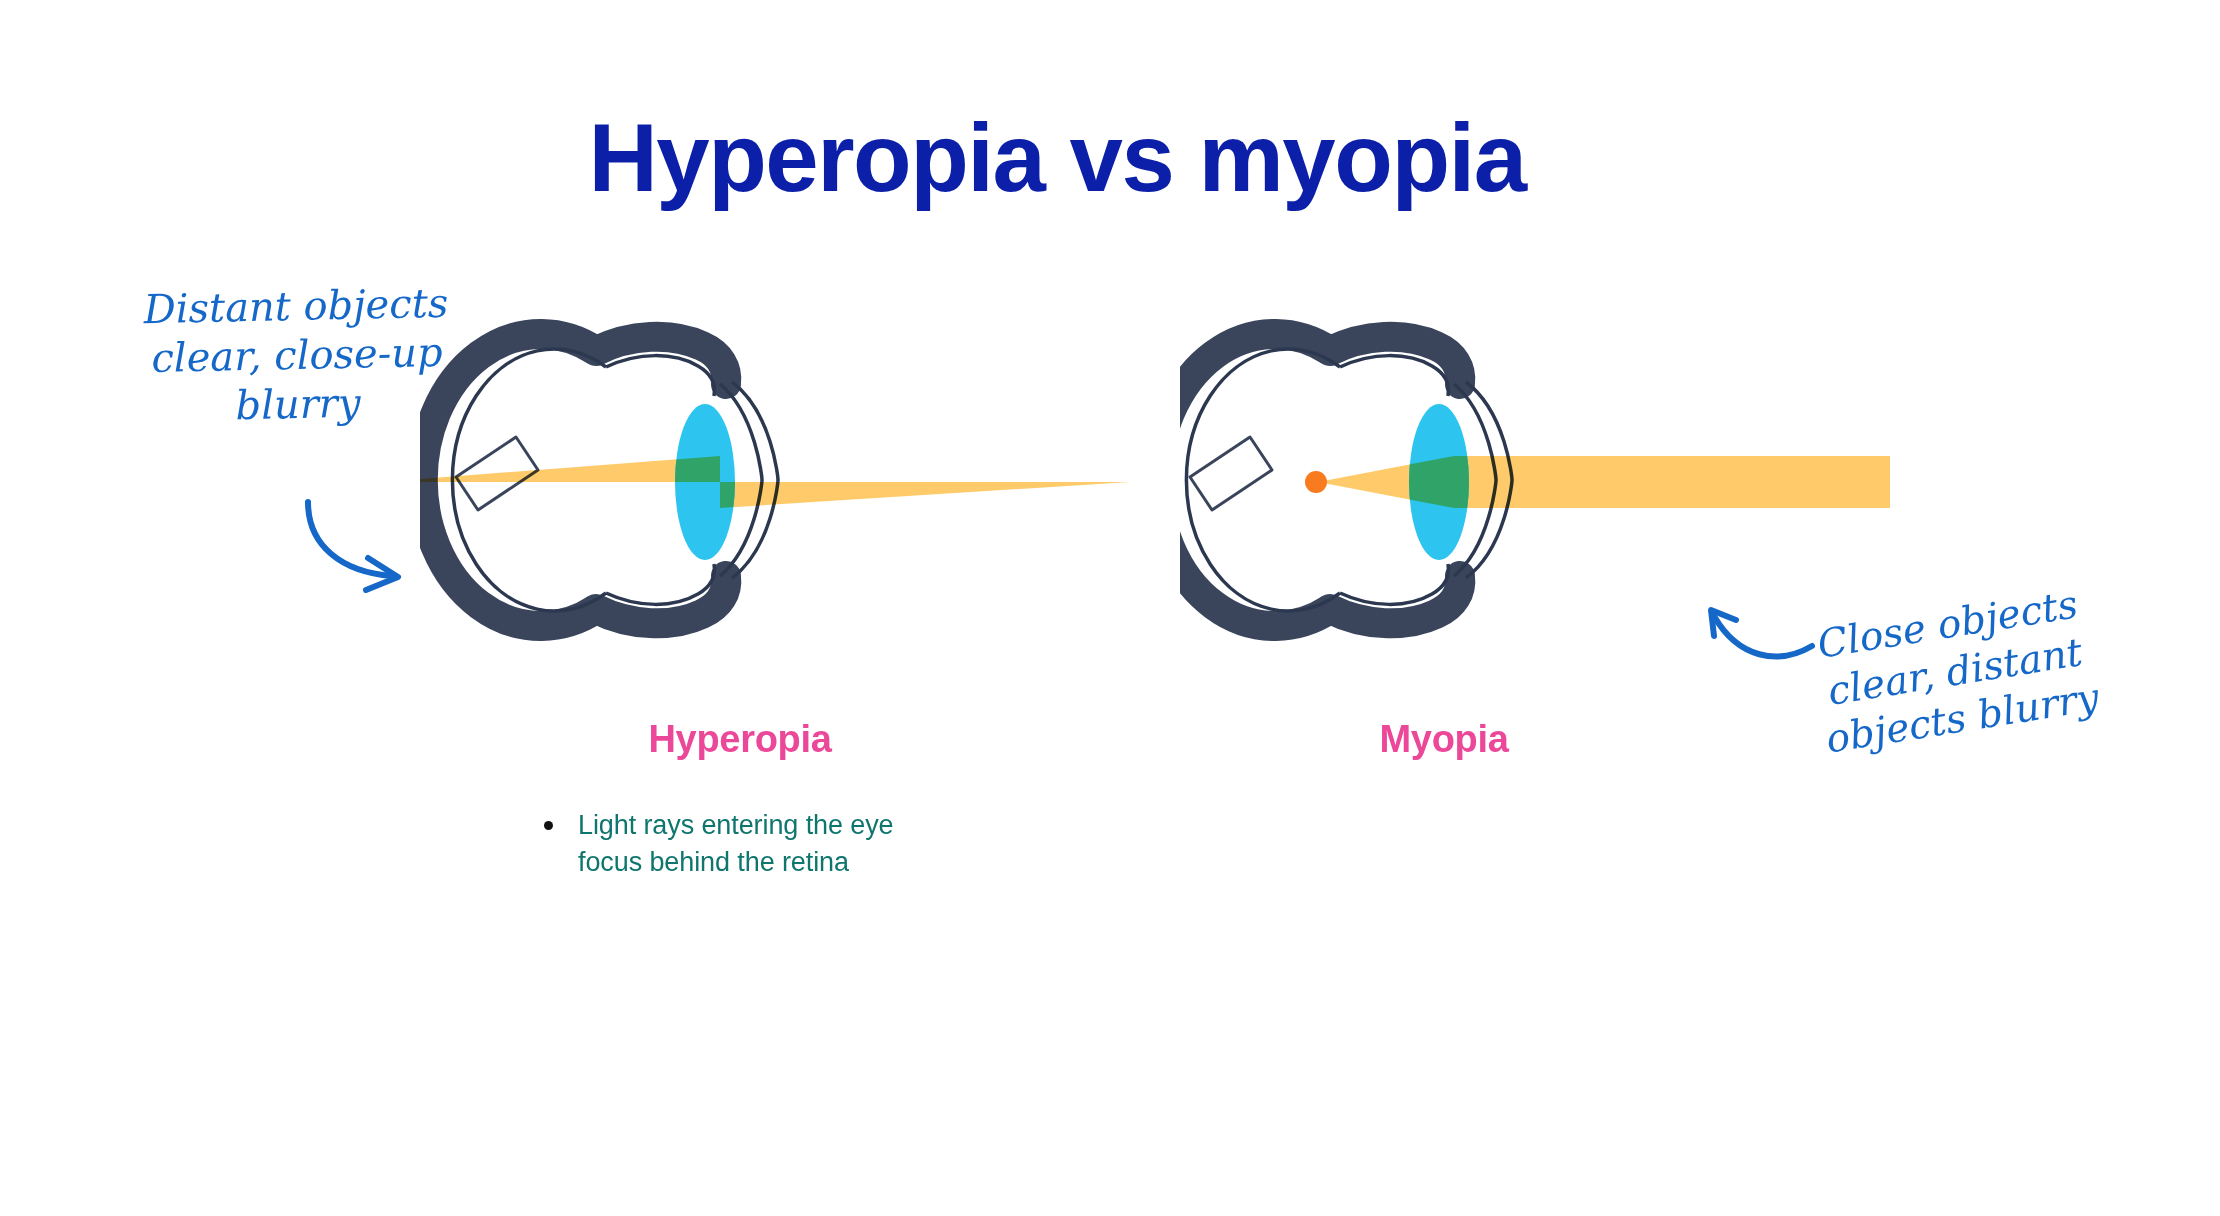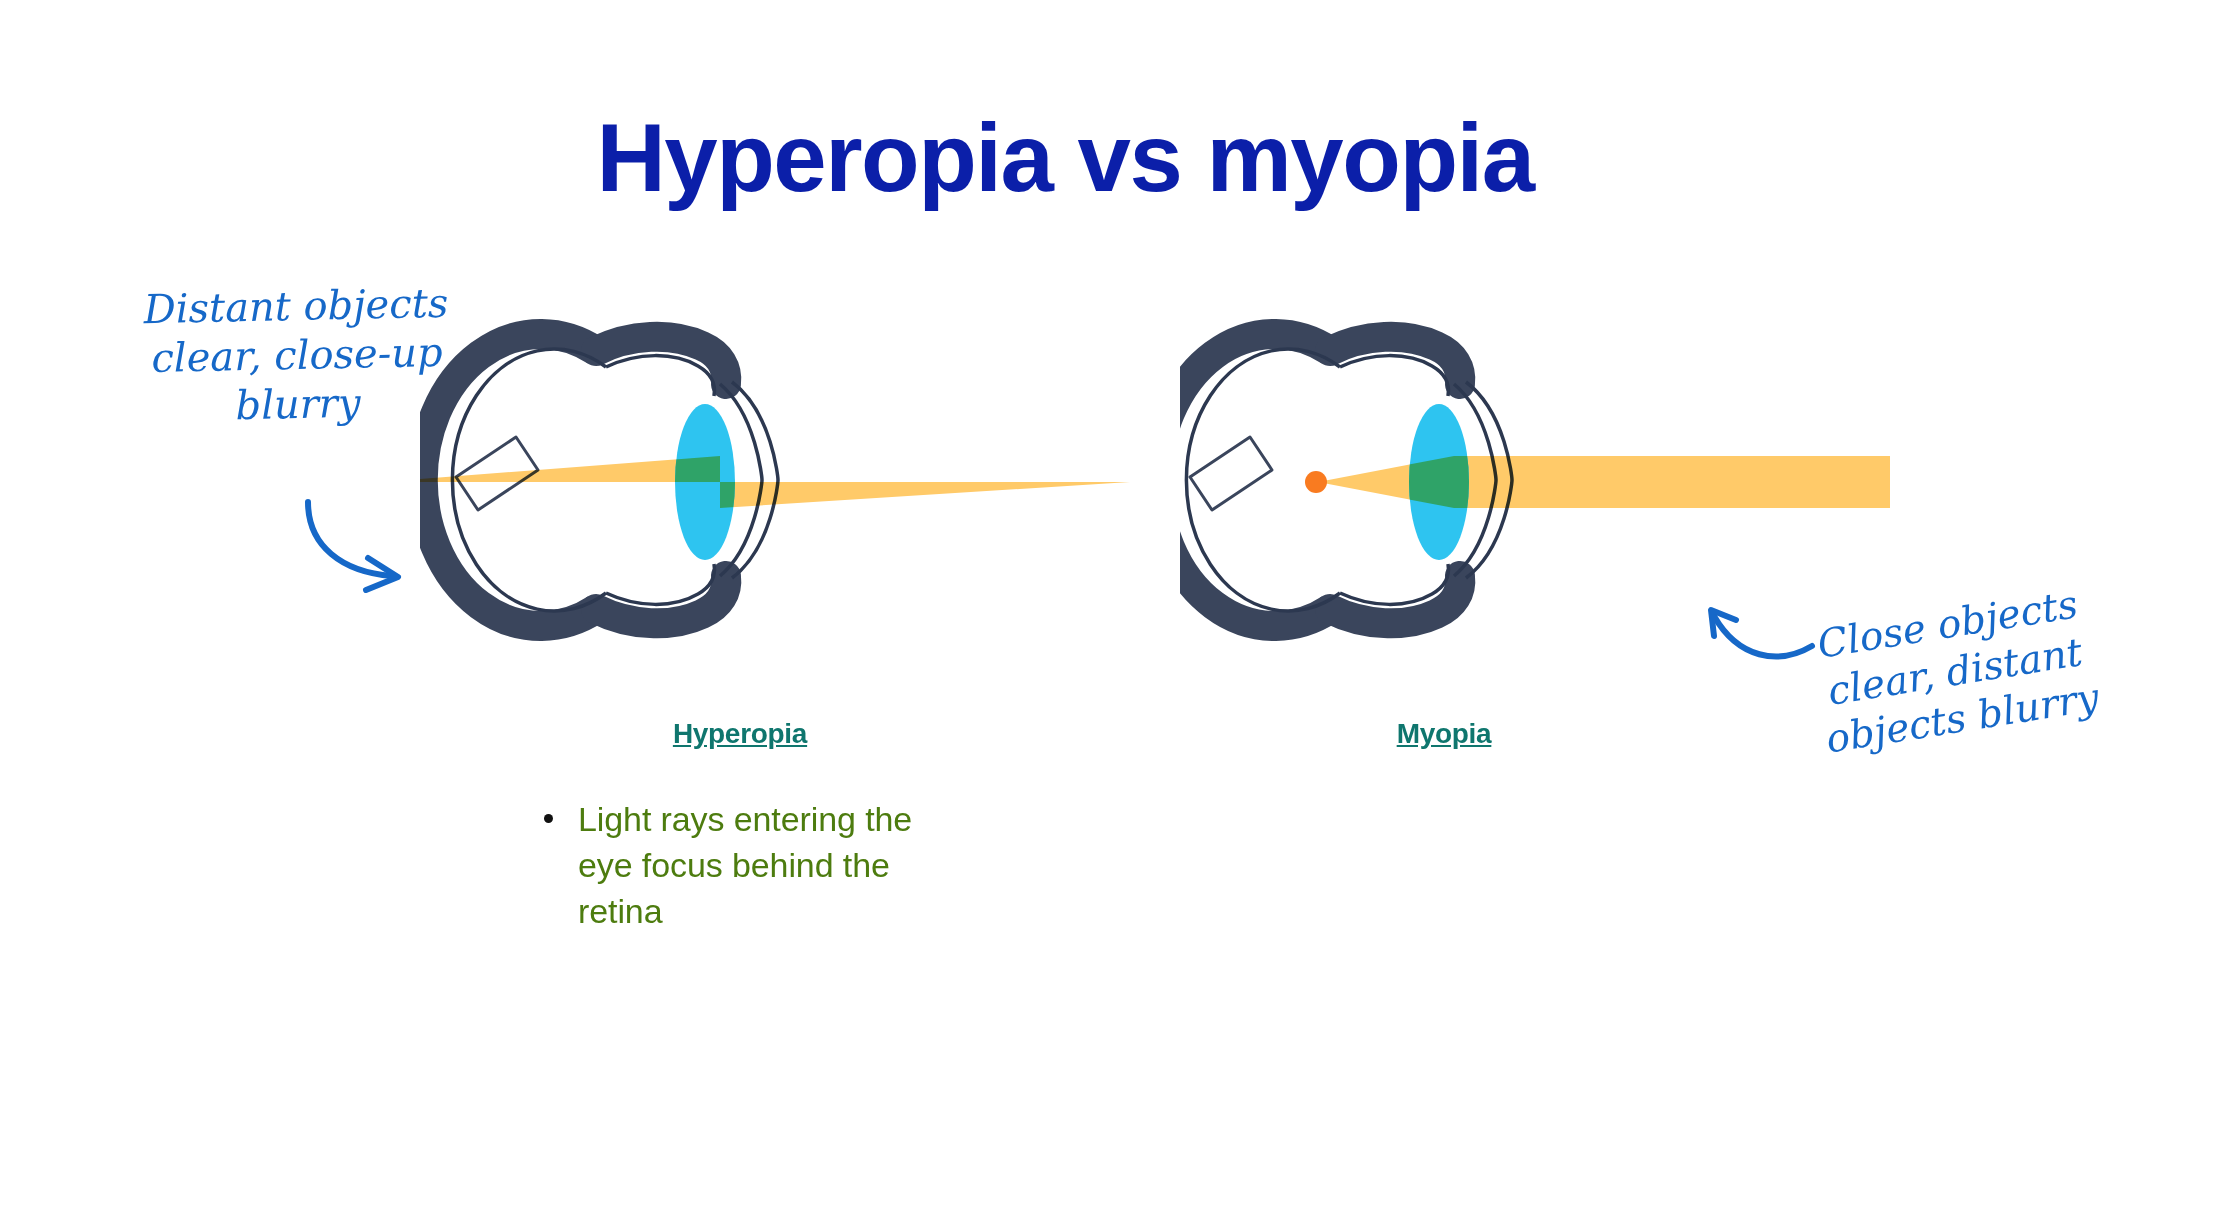--- a/index.html
+++ b/index.html
@@ -16,21 +16,21 @@
     position: relative;
     width: 2220px;
     height: 1216px;
     background: #ffffff;
     overflow: hidden;
   }
 
   
   #page-title {
     position: absolute;
-    left: 16px;
+    left: 8px;
     top: 108px;
     width: 2040px;
     text-align: center;
     font-size: 96px;
     font-weight: 700;
     letter-spacing: -1.5px;
     color: #0b1fa9;
     line-height: 1.05;
     white-space: nowrap;
     padding-left: 29px;
@@ -76,40 +76,39 @@
   }
   #eye-diagram-hyperopia { left: 420px; }
   #eye-diagram-myopia    { left: 1180px; }
 
   
   .column { position: absolute; }
   #column-hyperopia { left: 540px; top: 718px; width: 400px; }
   #column-myopia    { left: 1234px; top: 718px; width: 420px; }
 
   .column-heading {
-    font-size: 28px;
+    font-size: 38px;
     font-weight: 700;
-    color: #0f766e;
+    color: #ec4899;
     text-align: center;
     margin: 0 0 46px 0;
     letter-spacing: -0.3px;
-    text-decoration: underline;
   }
   .bullet-list {
     list-style: none;
     margin: 0;
     padding: 0;
   }
   .bullet-item {
     position: relative;
     padding-left: 38px;
     margin-bottom: 44px;
-    font-size: 34px;
+    font-size: 27px;
     line-height: 1.36;
-    color: #4d7c0f;
+    color: #0f766e;
     letter-spacing: -0.1px;
   }
   .bullet-item:last-child { margin-bottom: 0; }
   .bullet-dot {
     position: absolute;
     left: 4px;
     top: 0.52em;
     width: 9px;
     height: 9px;
     background: #111111;

